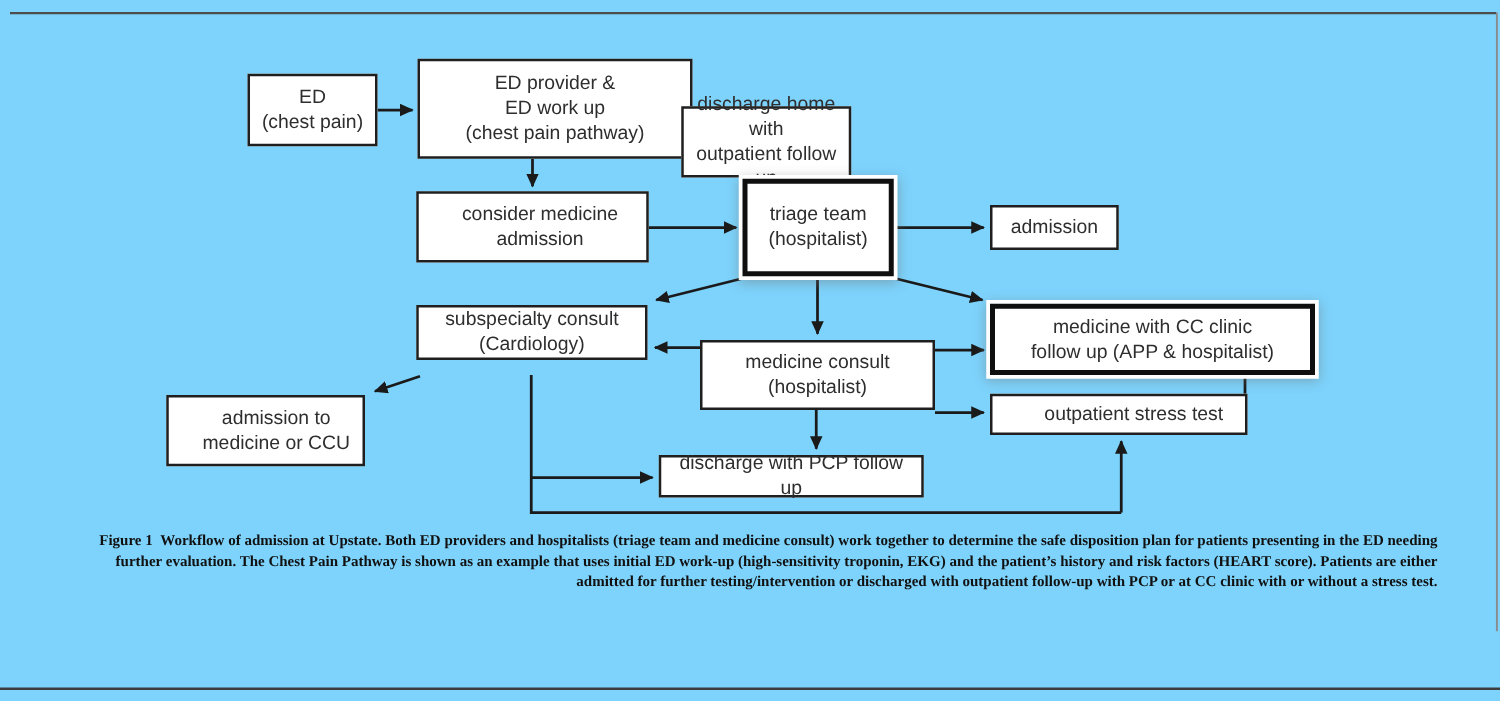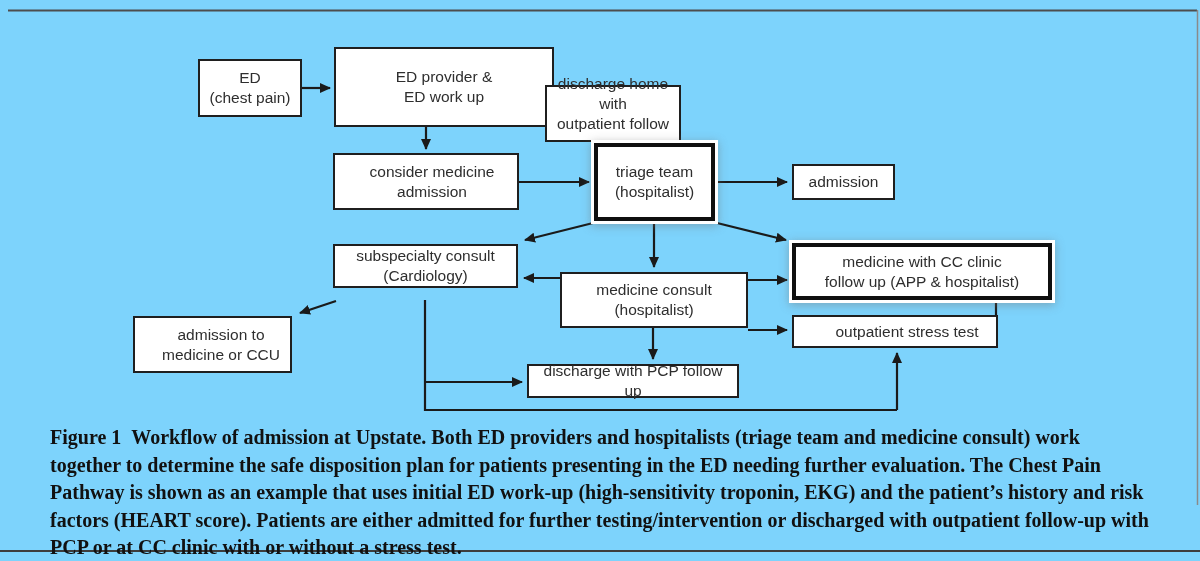--- a/index.html
+++ b/index.html
@@ -28,21 +28,21 @@
   #n-admission{left:792px;top:164px;width:103px;height:36px;}
   #n-subspec{left:333px;top:244px;width:185px;height:44px;}
   #n-medcon{left:560px;top:272px;width:188px;height:56px;}
   #n-cc{left:792px;top:243px;width:260px;height:57px;}
   #n-stress{left:792px;top:315px;width:206px;height:33px;padding-left:28px;}
   #n-ccu{left:133px;top:316px;width:159px;height:57px;padding-left:21px;}
   #n-pcp{left:527px;top:364px;width:212px;height:34px;text-align:center;}
   #caption{
     position:absolute;left:50px;top:424px;width:1100px;
     font-family:"Liberation Serif", serif;font-weight:bold;
-    font-size:20px;line-height:1.38;color:#111111;text-align:left;
+    font-size:12px;line-height:1.38;color:#111111;text-align:right;
   }
 </style>
 </head>
 <body>
 
 <div id="canvas">
 
   <svg id="edges" viewBox="0 0 1200 561" xmlns="http://www.w3.org/2000/svg">
     <defs>
       <marker id="ah" markerUnits="userSpaceOnUse" markerWidth="13" markerHeight="12" refX="10" refY="5" orient="auto">
@@ -74,20 +74,21 @@
   </svg>
 
   <div class="box" id="n-ed">
     <div>ED</div>
     <div>(chest pain)</div>
   </div>
 
   <div class="box" id="n-provider">
     <div>ED provider &amp;</div>
     <div>ED work up</div>
+    <div>(chest pain pathway)</div>
   </div>
 
   <div class="box" id="n-dischome">
     <div>discharge home with</div>
     <div>outpatient follow up</div>
   </div>
 
   <div class="box" id="n-consider">
     <div>consider medicine</div>
     <div>admission</div>

